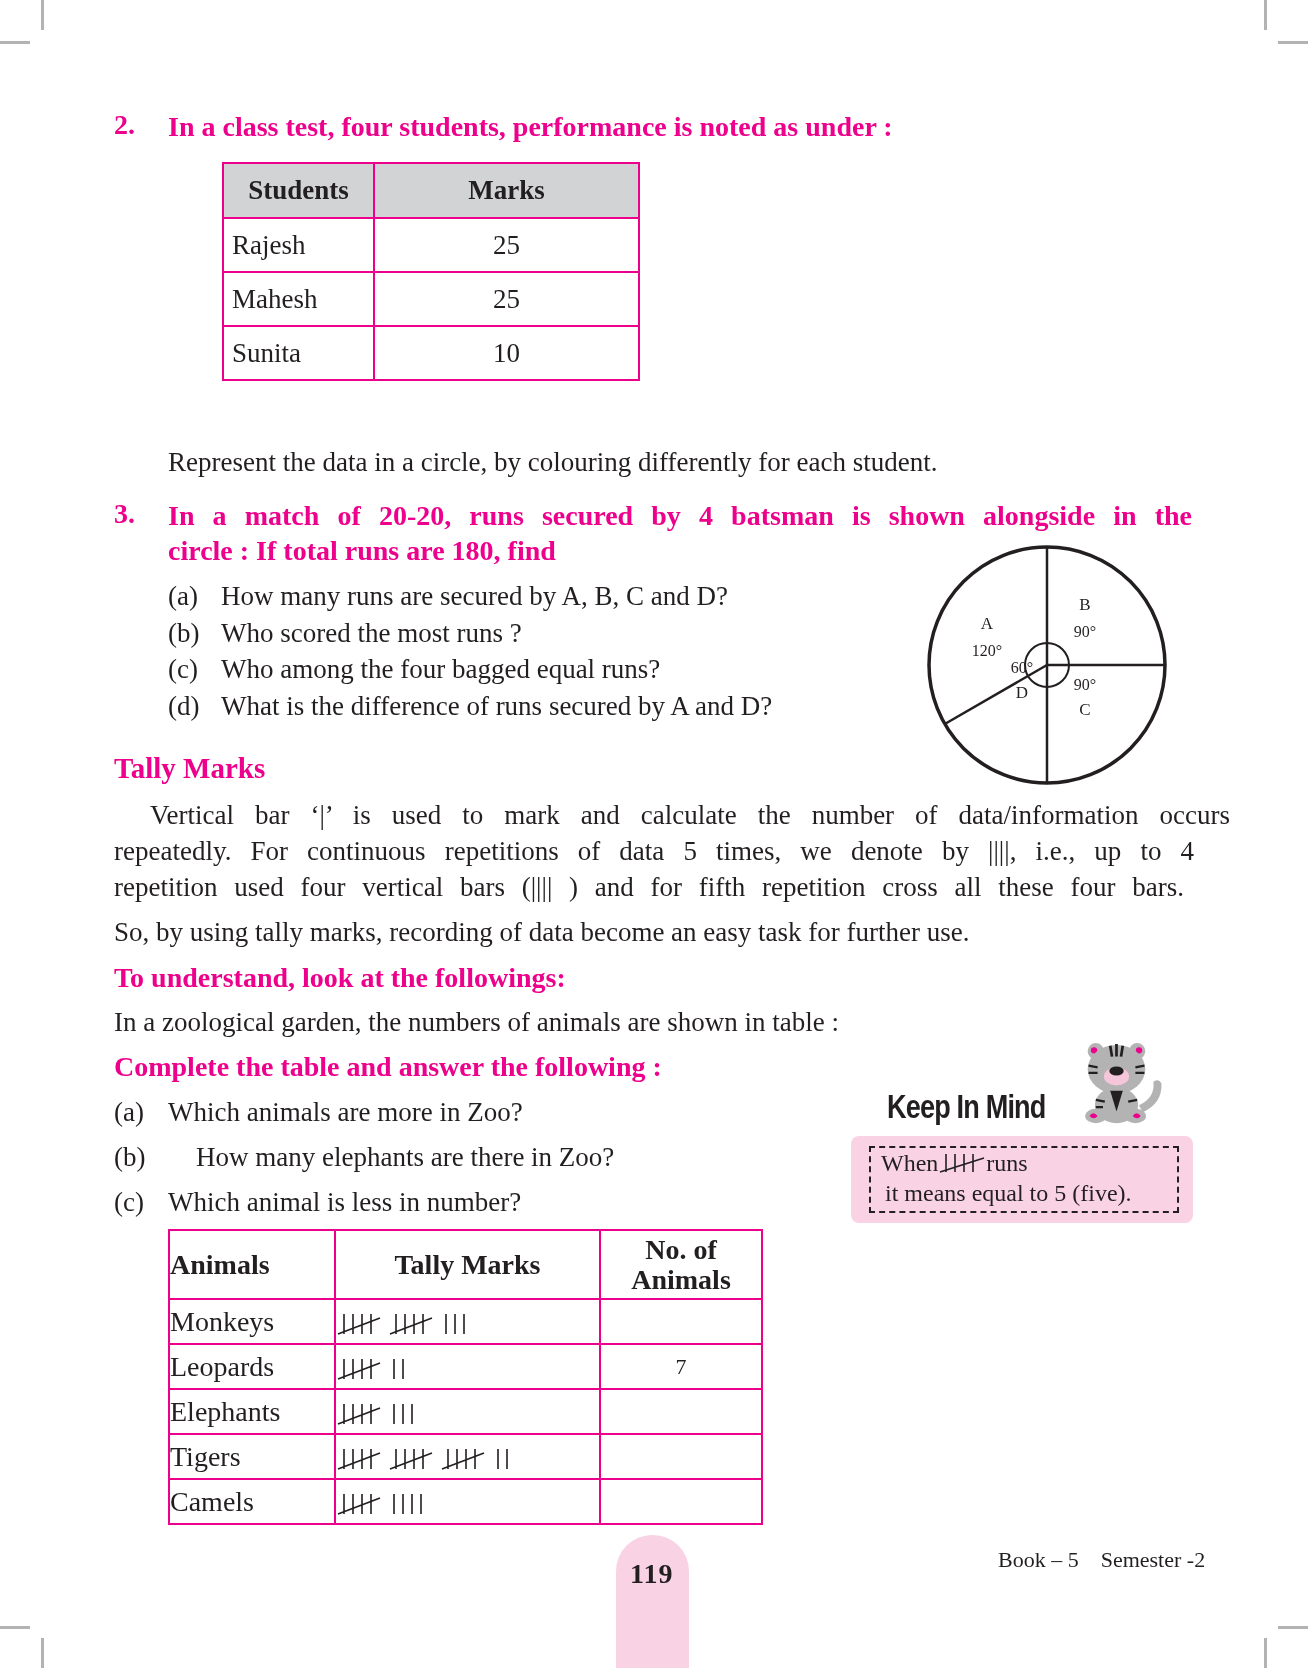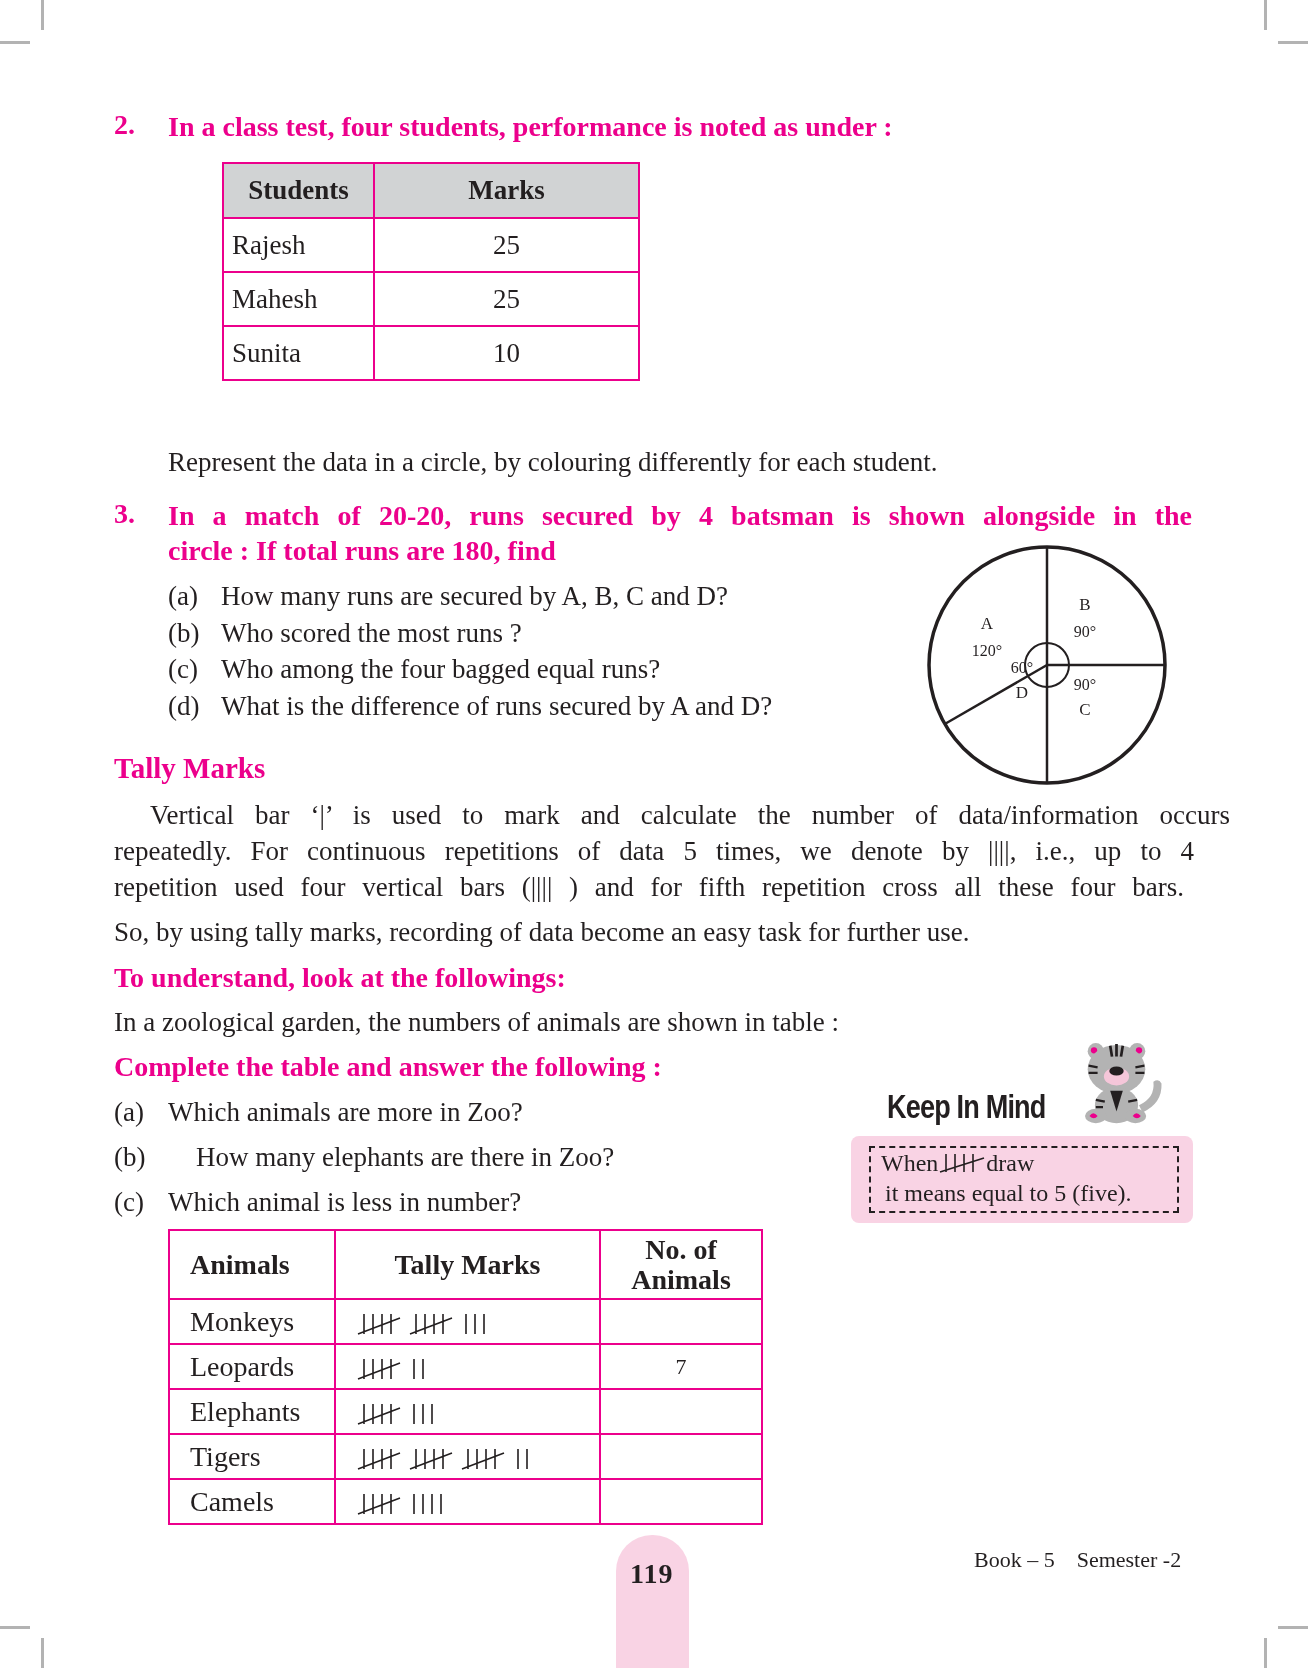--- a/index.html
+++ b/index.html
@@ -11,21 +11,21 @@
   .body-text { font-size: 27px; line-height: 36px; color: #231f20; }
   .num { position: absolute; font-weight: bold; font-size: 28px; color: #ec008c; }
 
   table.t1 { position: absolute; left: 222px; top: 162px; border-collapse: collapse; }
   table.t1 td, table.t1 th { border: 2.5px solid #ec008c; font-size: 27px; height: 54px; padding: 4px 8px; }
   table.t1 th { background: #d1d3d4; font-weight: bold; height: 55px; }
   table.t1 td.name { text-align: left; width: 151px; }
   table.t1 td.val { text-align: center; width: 265px; }
 
   table.t2 { position: absolute; left: 168px; top: 1229px; border-collapse: collapse; }
-  table.t2 td, table.t2 th { border: 2.5px solid #ec008c; font-size: 28px; height: 45px; padding: 0 20px; line-height: 30px; }
+  table.t2 td, table.t2 th { border: 2.5px solid #ec008c; font-size: 28px; height: 45px; padding: 0 0; line-height: 30px; }
   table.t2 th { font-weight: bold; height: 69px; }
   table.t2 th.c1, table.t2 td.c1 { width: 166px; text-align: left; }
   table.t2 th.c2, table.t2 td.c2 { width: 265px; }
   table.t2 th.c2 { text-align: center; }
   table.t2 th.c3, table.t2 td.c3 { width: 162px; text-align: center; margin-top: 11px; }
   table.t2 td.c3 { font-size: 22px; }
 
   .tally { display: inline-flex; align-items: center; gap: 6px; height: 30px; vertical-align: middle; }
   .tally svg { display: block; }
 
@@ -234,21 +234,21 @@
   <path d="M38 12 L40 24 M45 10 L45 24 M52 12 L50 24" stroke="#231f20" stroke-width="3"></path>
   <path d="M14 34 L24 36 M14 42 L24 42 M76 34 L66 36 M76 42 L66 42" stroke="#231f20" stroke-width="2.5"></path>
   <path d="M38 62 L45 85 L52 62 Z" fill="#231f20"></path>
   <path d="M22 72 L32 74 M22 80 L30 80 M68 72 L58 74" stroke="#231f20" stroke-width="2.5"></path>
 </svg>
 <div class="kim-box">
   <div class="kim-inner">
     <div style="white-space:nowrap;">
       <span>When</span><svg width="48" height="22" style="vertical-align:-3px;">
           <path d="M8 2 V20 M17 2 V20 M26 2 V20 M35 2 V20 M2 20 L46 6" stroke="#231f20" stroke-width="1.6" fill="none"></path>
-        </svg><span>draw</span>
+        </svg><span>runs</span>
     </div>
     <div style="white-space:nowrap;padding-left:4px;">it means equal to 5 (five).</div>
   </div>
 </div>
 
 <div class="pagepill"></div>
 <div class="abs" style="left:630px;top:1558px;font-size:28px;font-weight:bold;letter-spacing:1px;">119</div>
-<div class="abs" style="left:974px;top:1547px;font-size:22px;white-space:pre;">Book – 5    Semester -2</div>
+<div class="abs" style="left:998px;top:1547px;font-size:22px;white-space:pre;">Book – 5    Semester -2</div>
 
 </body></html>

